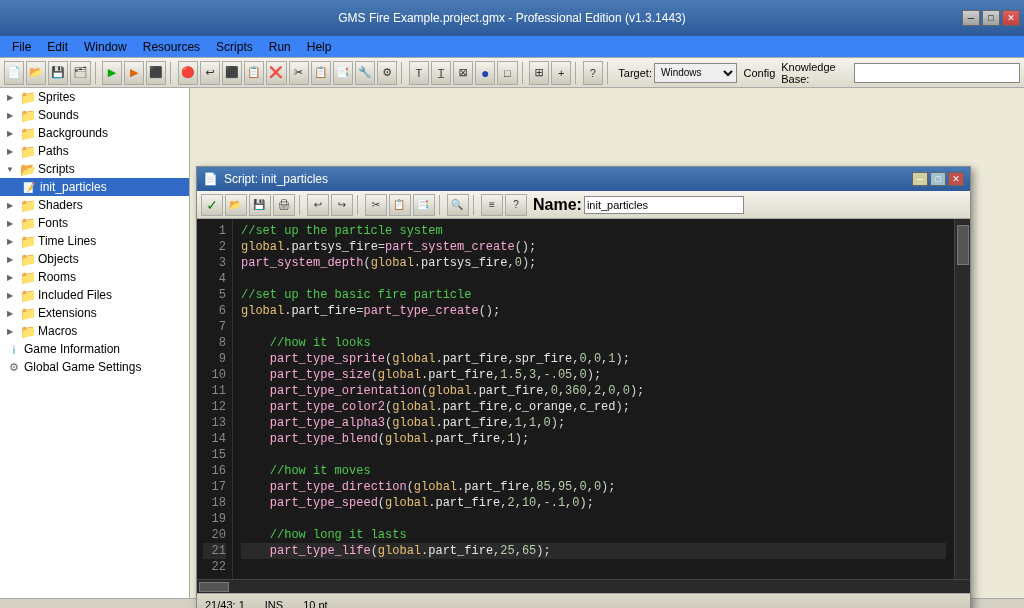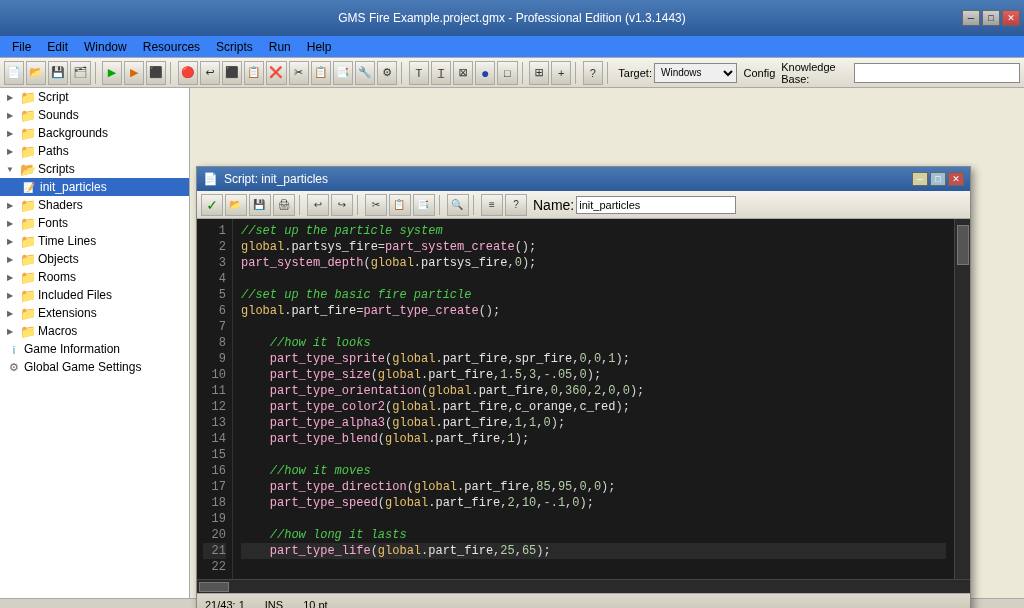--- a/index.html
+++ b/index.html
@@ -155,21 +155,21 @@
     .s-btn {
       width: 22px; height: 22px;
       background: linear-gradient(to bottom, #f5f3ec, #ccc9bc);
       border: 1px solid #aaa;
       display: flex; align-items: center; justify-content: center;
       cursor: pointer;
       font-size: 10px;
       color: #333;
     }
     .s-sep { width: 4px; height: 20px; border-left: 1px solid #aaa; margin: 0 2px; }
-    .name-label { font-size: 14px; margin-left: 4px; }
+    .name-label { font-size: 16px; margin-left: 4px; font-weight: bold; }
     .name-input {
       height: 18px;
       font-size: 11px;
       border: 1px solid #888;
       padding: 0 2px;
       width: 160px;
     }
 
     
     #code-area {
@@ -222,21 +222,21 @@
       border-top: 1px solid #aaa;
       display: flex;
       align-items: center;
       height: 22px;
       padding: 0 8px;
       font-size: 11px;
       gap: 20px;
     }
 
     
-    .c-comment { color: #4ec94e; font-style: italic; }
+    .c-comment { color: #4ec94e; }
     .c-func { color: #f9a8d4; }
     .c-number { color: #b5cea8; }
     .c-var { color: #e5e5e5; }
     .c-plain { color: #d4d4d4; }
     .c-global { color: #e8c070; }
 
     .code-line { display: flex; height: 16px; }
     .code-line.highlighted { background: #2a2a2a; }
 
     
@@ -320,21 +320,21 @@
   <input type="text" class="tb-input" style="width: 200px;">
 </div>
 
 <div id="main" style="position:relative; height: 532px;">
 
   <div id="sidebar">
 
     <div class="tree-item">
       <span class="tree-icon triangle-right">▶</span>
       <span class="tree-icon folder-icon">📁</span>
-      <span>Script</span>
+      <span>Sprites</span>
     </div>
     <div class="tree-item">
       <span class="tree-icon triangle-right">▶</span>
       <span class="tree-icon folder-icon">📁</span>
       <span>Sounds</span>
     </div>
     <div class="tree-item">
       <span class="tree-icon triangle-right">▶</span>
       <span class="tree-icon folder-icon">📁</span>
       <span>Backgrounds</span>

